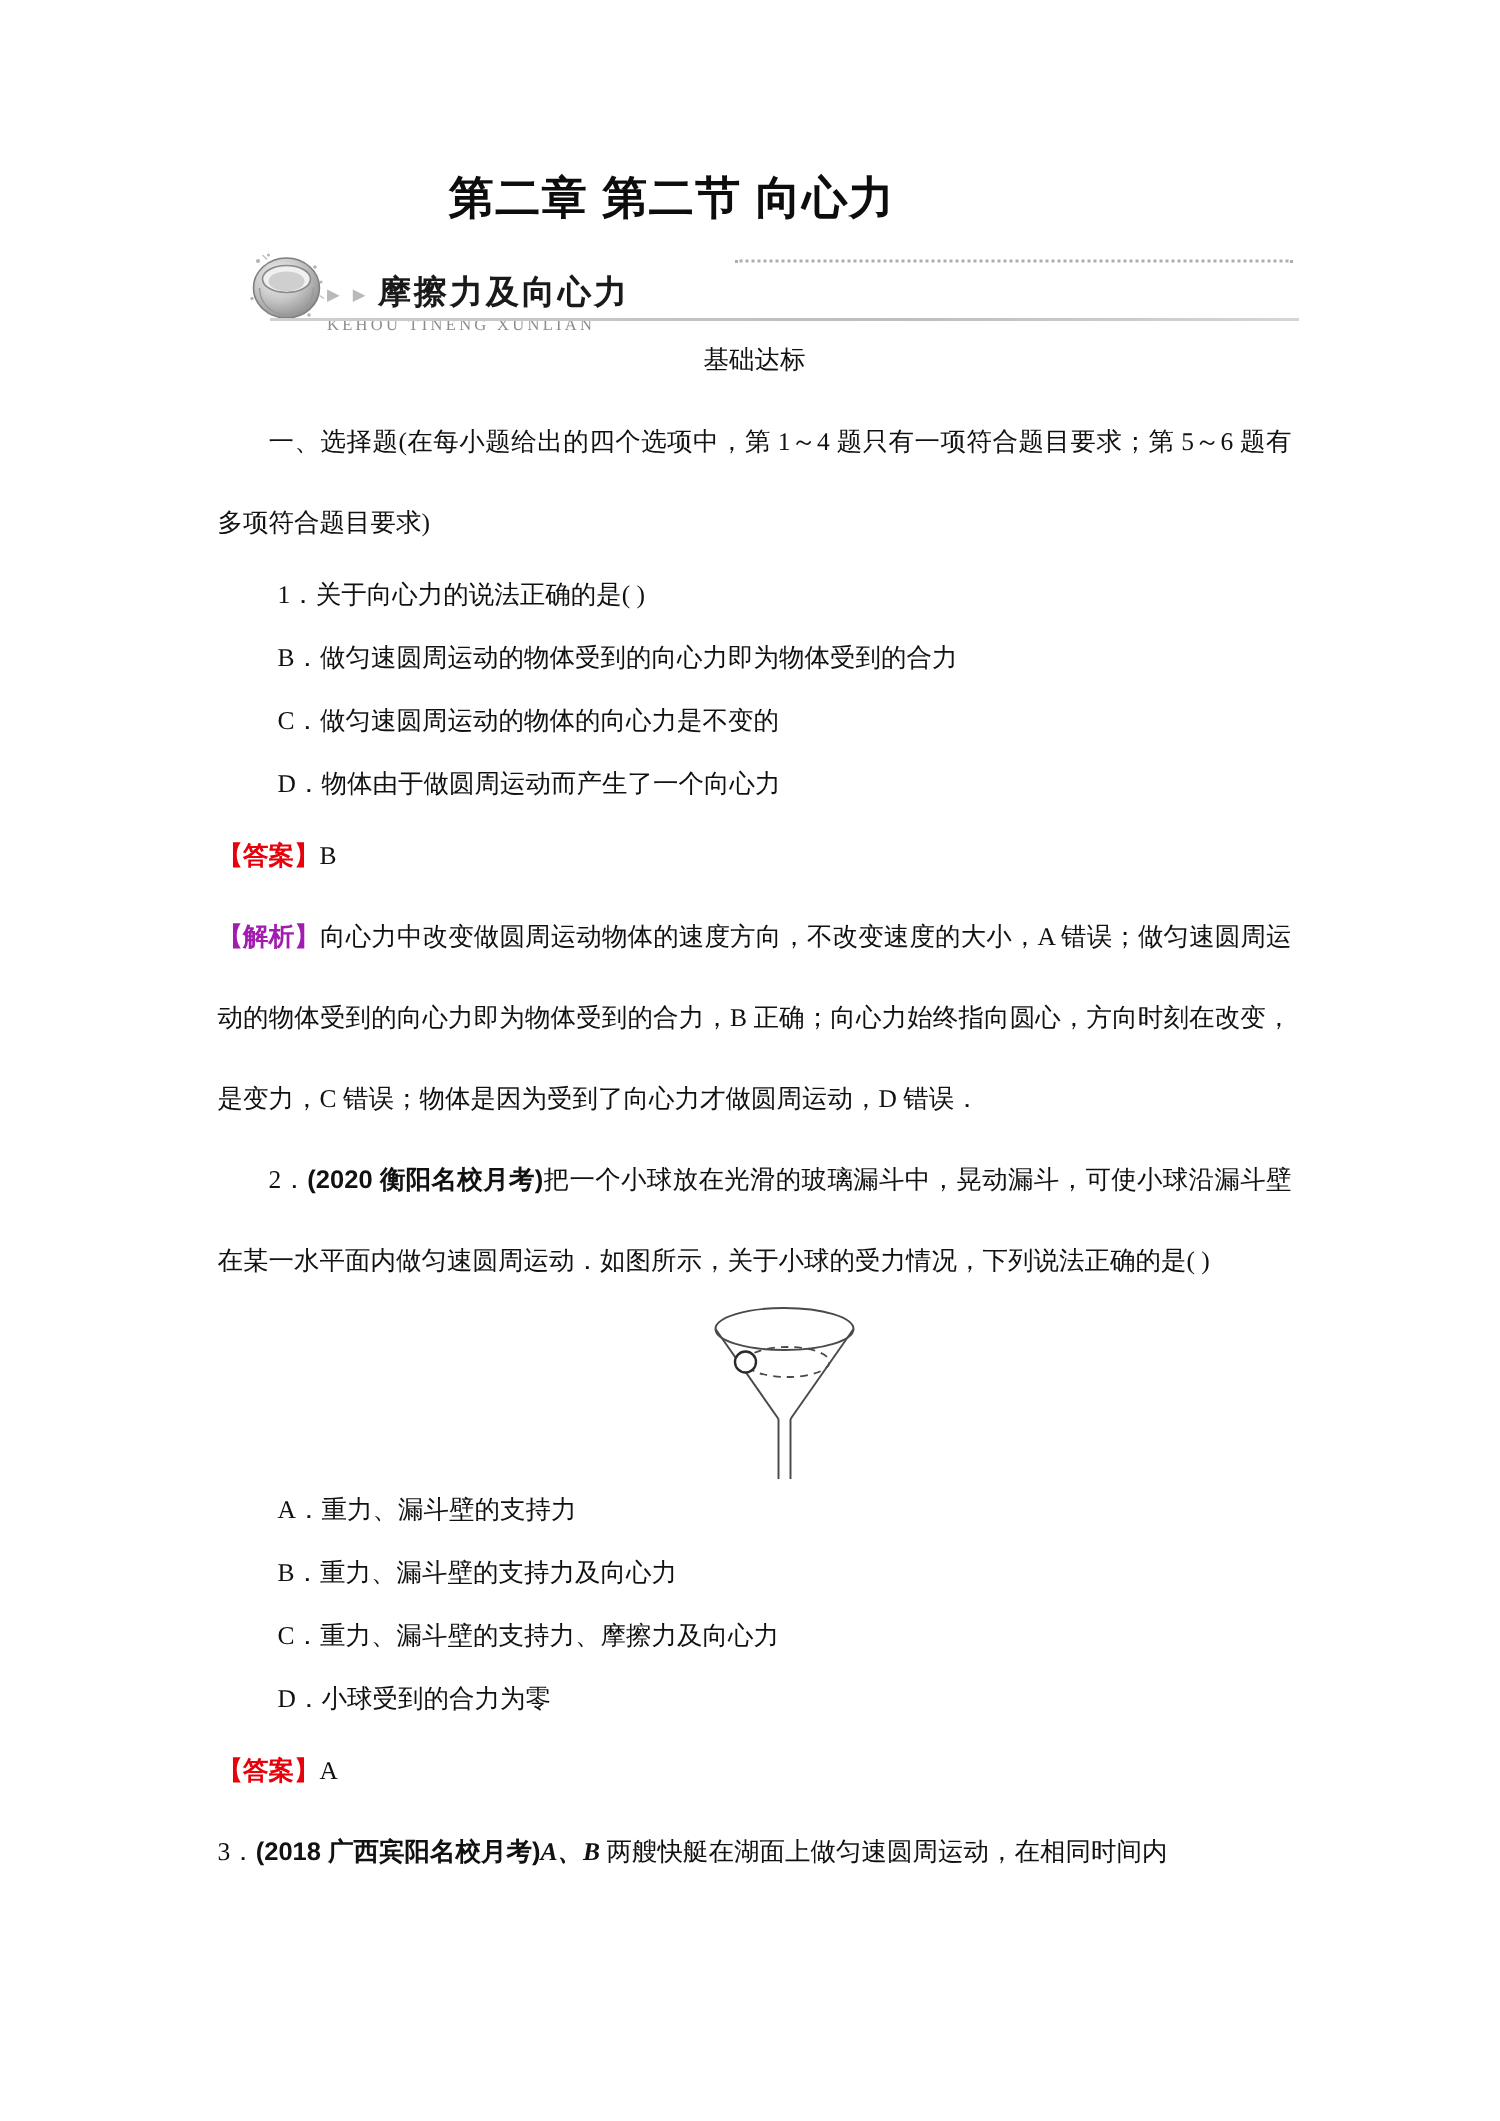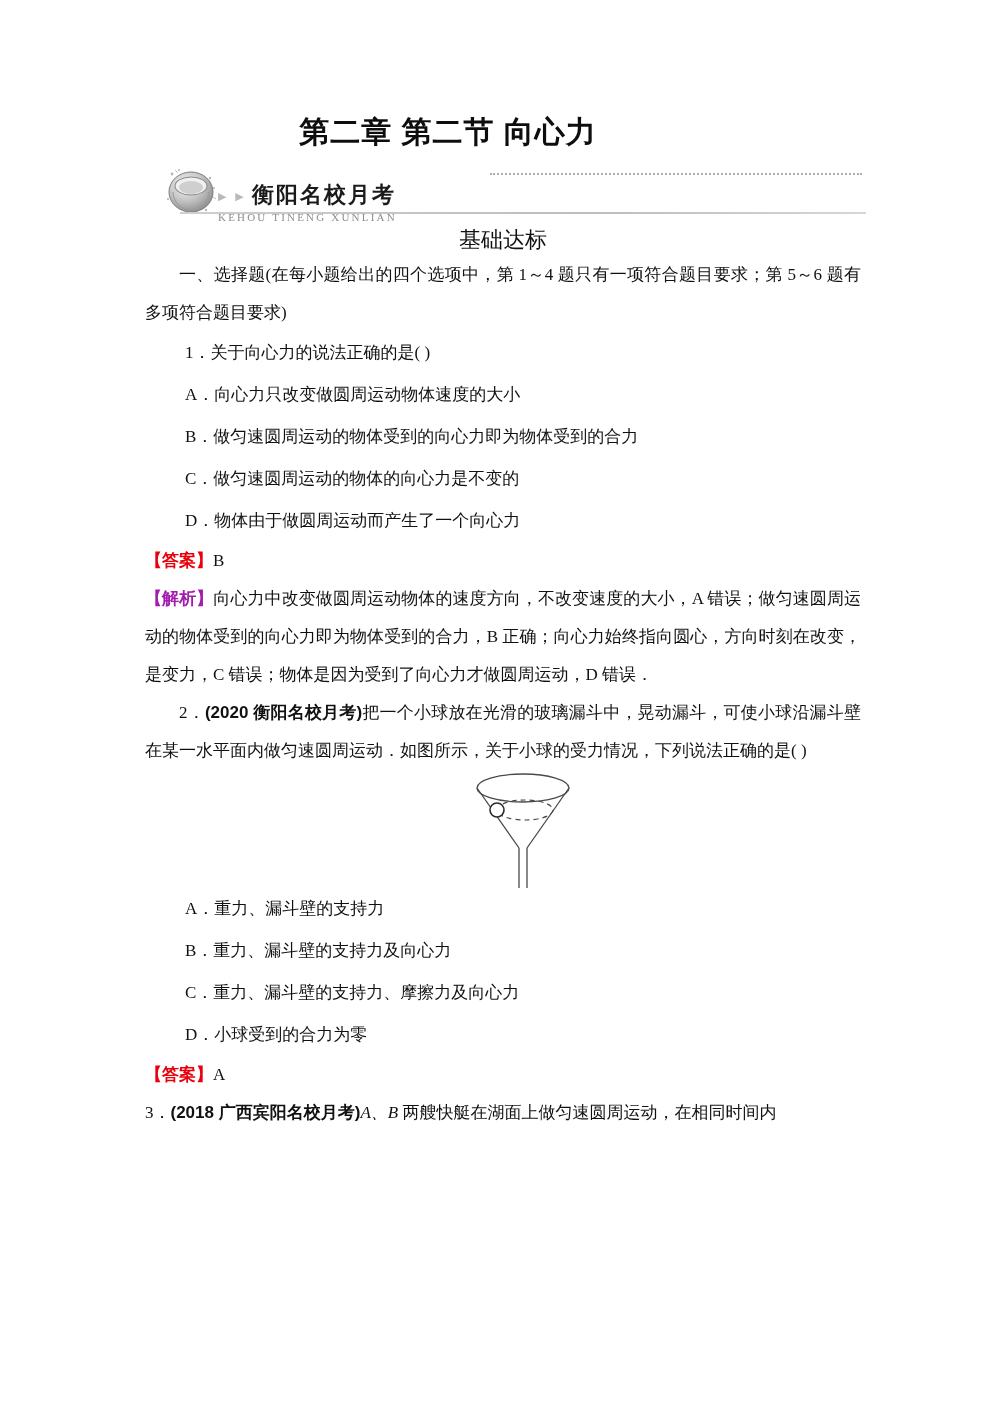--- a/index.html
+++ b/index.html
@@ -100,29 +100,29 @@
 
   
   .content {
     position: absolute;
     left: 145px;
     top: 226px;
     width: 716px;
   }
   .section-heading {
     text-align: center;
-    font-size: 22px;
+    font-size: 17px;
     line-height: 28px;
-    margin-bottom: 2px;
+    margin-bottom: 14px;
     color: #111;
   }
   p.line {
     margin: 0;
     font-size: 17px;
-    line-height: 38px;
+    line-height: 54px;
     text-align: justify;
     color: #111;
   }
   p.ind {
     text-indent: 34px;
   }
   p.opt {
     margin: 0;
     padding-left: 40px;
     font-size: 17px;
@@ -138,20 +138,21 @@
     color: #a21caf;
     font-weight: bold;
     font-family: "Liberation Sans", "DejaVu Sans", sans-serif;
   }
   .bold-cn {
     font-family: "Liberation Sans", "DejaVu Sans", sans-serif;
     font-weight: bold;
   }
   .ital {
     font-style: italic;
+    font-weight: bold;
   }
 
   
   .figure {
     width: 716px;
     height: 118px;
     position: relative;
   }
   .figure svg {
     position: absolute;
@@ -195,32 +196,31 @@
       </g>
       <g stroke="#c0c0c0" stroke-width="1" fill="none">
         <path d="M11 4 l3 3"></path>
         <path d="M49 31 l3 2"></path>
       </g>
     </svg>
 
     <div class="banner-pinyin">KEHOU TINENG XUNLIAN</div>
     <div class="banner-dots"></div>
     <div class="banner-arrows">▶ ▶</div>
-    <div class="banner-cn">衡阳名校月考</div>
+    <div class="banner-cn">摩擦力及向心力</div>
     <div class="banner-rule"></div>
   </div>
 
   <div class="content">
 
     <div class="section-heading">基础达标</div>
 
     <p class="line ind">一、选择题(在每小题给出的四个选项中，第 1～4 题只有一项符合题目要求；第 5～6 题有多项符合题目要求)</p>
 
     <p class="opt">1．关于向心力的说法正确的是(    )</p>
-    <p class="opt">A．向心力只改变做圆周运动物体速度的大小</p>
     <p class="opt">B．做匀速圆周运动的物体受到的向心力即为物体受到的合力</p>
     <p class="opt">C．做匀速圆周运动的物体的向心力是不变的</p>
     <p class="opt">D．物体由于做圆周运动而产生了一个向心力</p>
 
     <p class="line">
       <span class="ans-label">【答案】</span><span>B</span>
     </p>
 
     <p class="line">
       <span class="sol-label">【解析】</span><span>向心力中改变做圆周运动物体的速度方向，不改变速度的大小，A 错误；做匀速圆周运动的物体受到的向心力即为物体受到的合力，B 正确；向心力始终指向圆心，方向时刻在改变，是变力，C 错误；物体是因为受到了向心力才做圆周运动，D 错误．</span>

